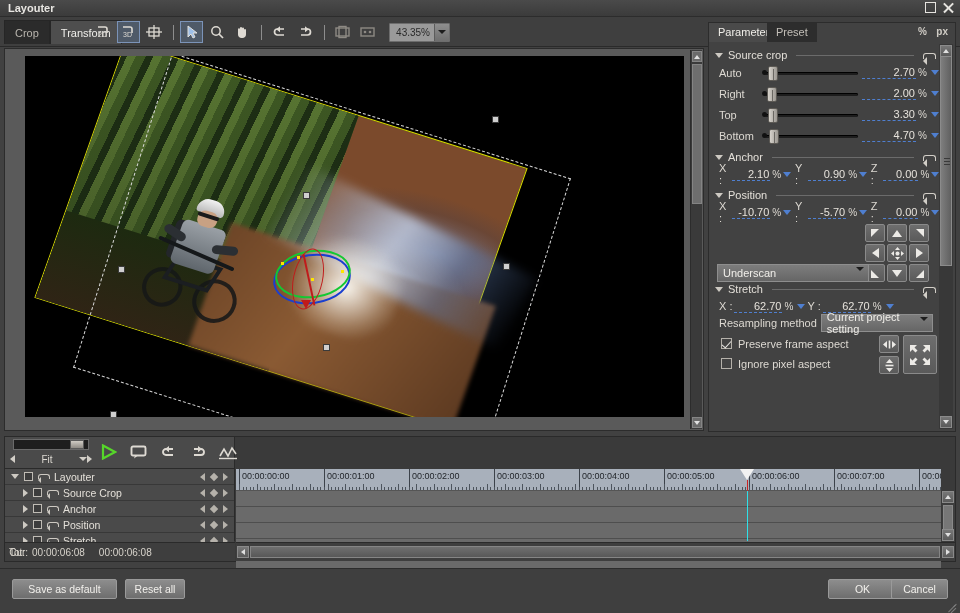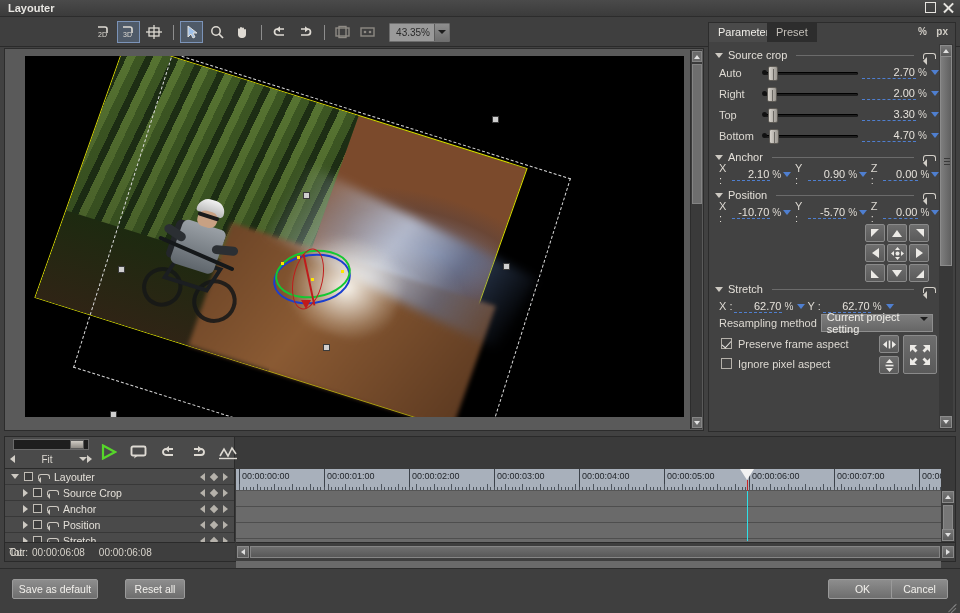--- a/index.html
+++ b/index.html
@@ -403,20 +403,24 @@
 
   <div class="titlebar">
     <div class="title">Layouter</div>
     <div class="winbtns">
       <div class="wb wb-max"></div>
       <div class="wb wb-close"></div>
     </div>
   </div>
 
   <div class="toolbar">
+    <div class="modetabs">
+      <div class="modetab">Crop</div>
+      <div class="modetab active">Transform</div>
+    </div>
     <div class="tools">
       <div class="tbtn">
         <svg width="17" height="14" viewBox="0 0 17 14">
             <path d="M3 2h7a2 2 0 0 1 2 2v4" fill="none" stroke="#dedad3" stroke-width="1.6"></path>
             <text x="3" y="12" font-size="7" fill="#dedad3" font-family="Liberation Sans">2D</text>
           </svg>
       </div>
       <div class="tbtn on">
         <svg width="17" height="14" viewBox="0 0 17 14">
             <path d="M3 2h7a2 2 0 0 1 2 2v4" fill="none" stroke="#dedad3" stroke-width="1.6"></path>
@@ -690,20 +694,24 @@
             <div class="dbtn">
               <svg width="12" height="9" viewBox="0 0 12 9">
                   <path d="M6 8 1 1h10Z" fill="#eceae6"></path>
                 </svg>
               </div>
             <div class="dbtn">
               <svg width="11" height="11" viewBox="0 0 11 11">
                   <path d="M10 2v8H2Z" fill="#eceae6"></path>
                 </svg>
               </div>
+          </div>
+          <div class="combo" style="position:absolute;left:6px;top:40px;width:152px;">
+            <span>Underscan</span>
+            <span class="cbar"><span class="caret-dn" style="border-top-color:#1d1d1d;"></span></span>
           </div>
         </div>
       </div>
 
       <div class="sect" style="margin-top:-2px;">
         <div class="secthead">
           <div class="tw"></div>
           <div class="secttitle">Stretch</div>
           <div class="sectrule"></div>
           <div class="reset-ic"></div>
@@ -1126,21 +1134,21 @@
           <div class="tri-l"></div>
         </div>
       <div class="hthumb"></div>
       <div class="har r">
           <div class="tri-r"></div>
         </div>
     </div>
   </div>
 
   <div class="footer">
-    <div class="fbtn" style="left:12px;width:86px;">Save as default</div>
+    <div class="fbtn" style="left:12px;width:105px;">Save as default</div>
     <div class="fbtn" style="left:125px;width:60px;">Reset all</div>
     <div class="fbtn" style="left:828px;width:69px;">OK</div>
     <div class="fbtn" style="left:891px;width:57px;">Cancel</div>
     <div class="grip">
       <i style="width:10px;top:9px;right:0;"></i>
         <i style="width:7px;top:11px;right:0;"></i>
         <i style="width:4px;top:6px;right:0;"></i>
     </div>
   </div>
 </div>

